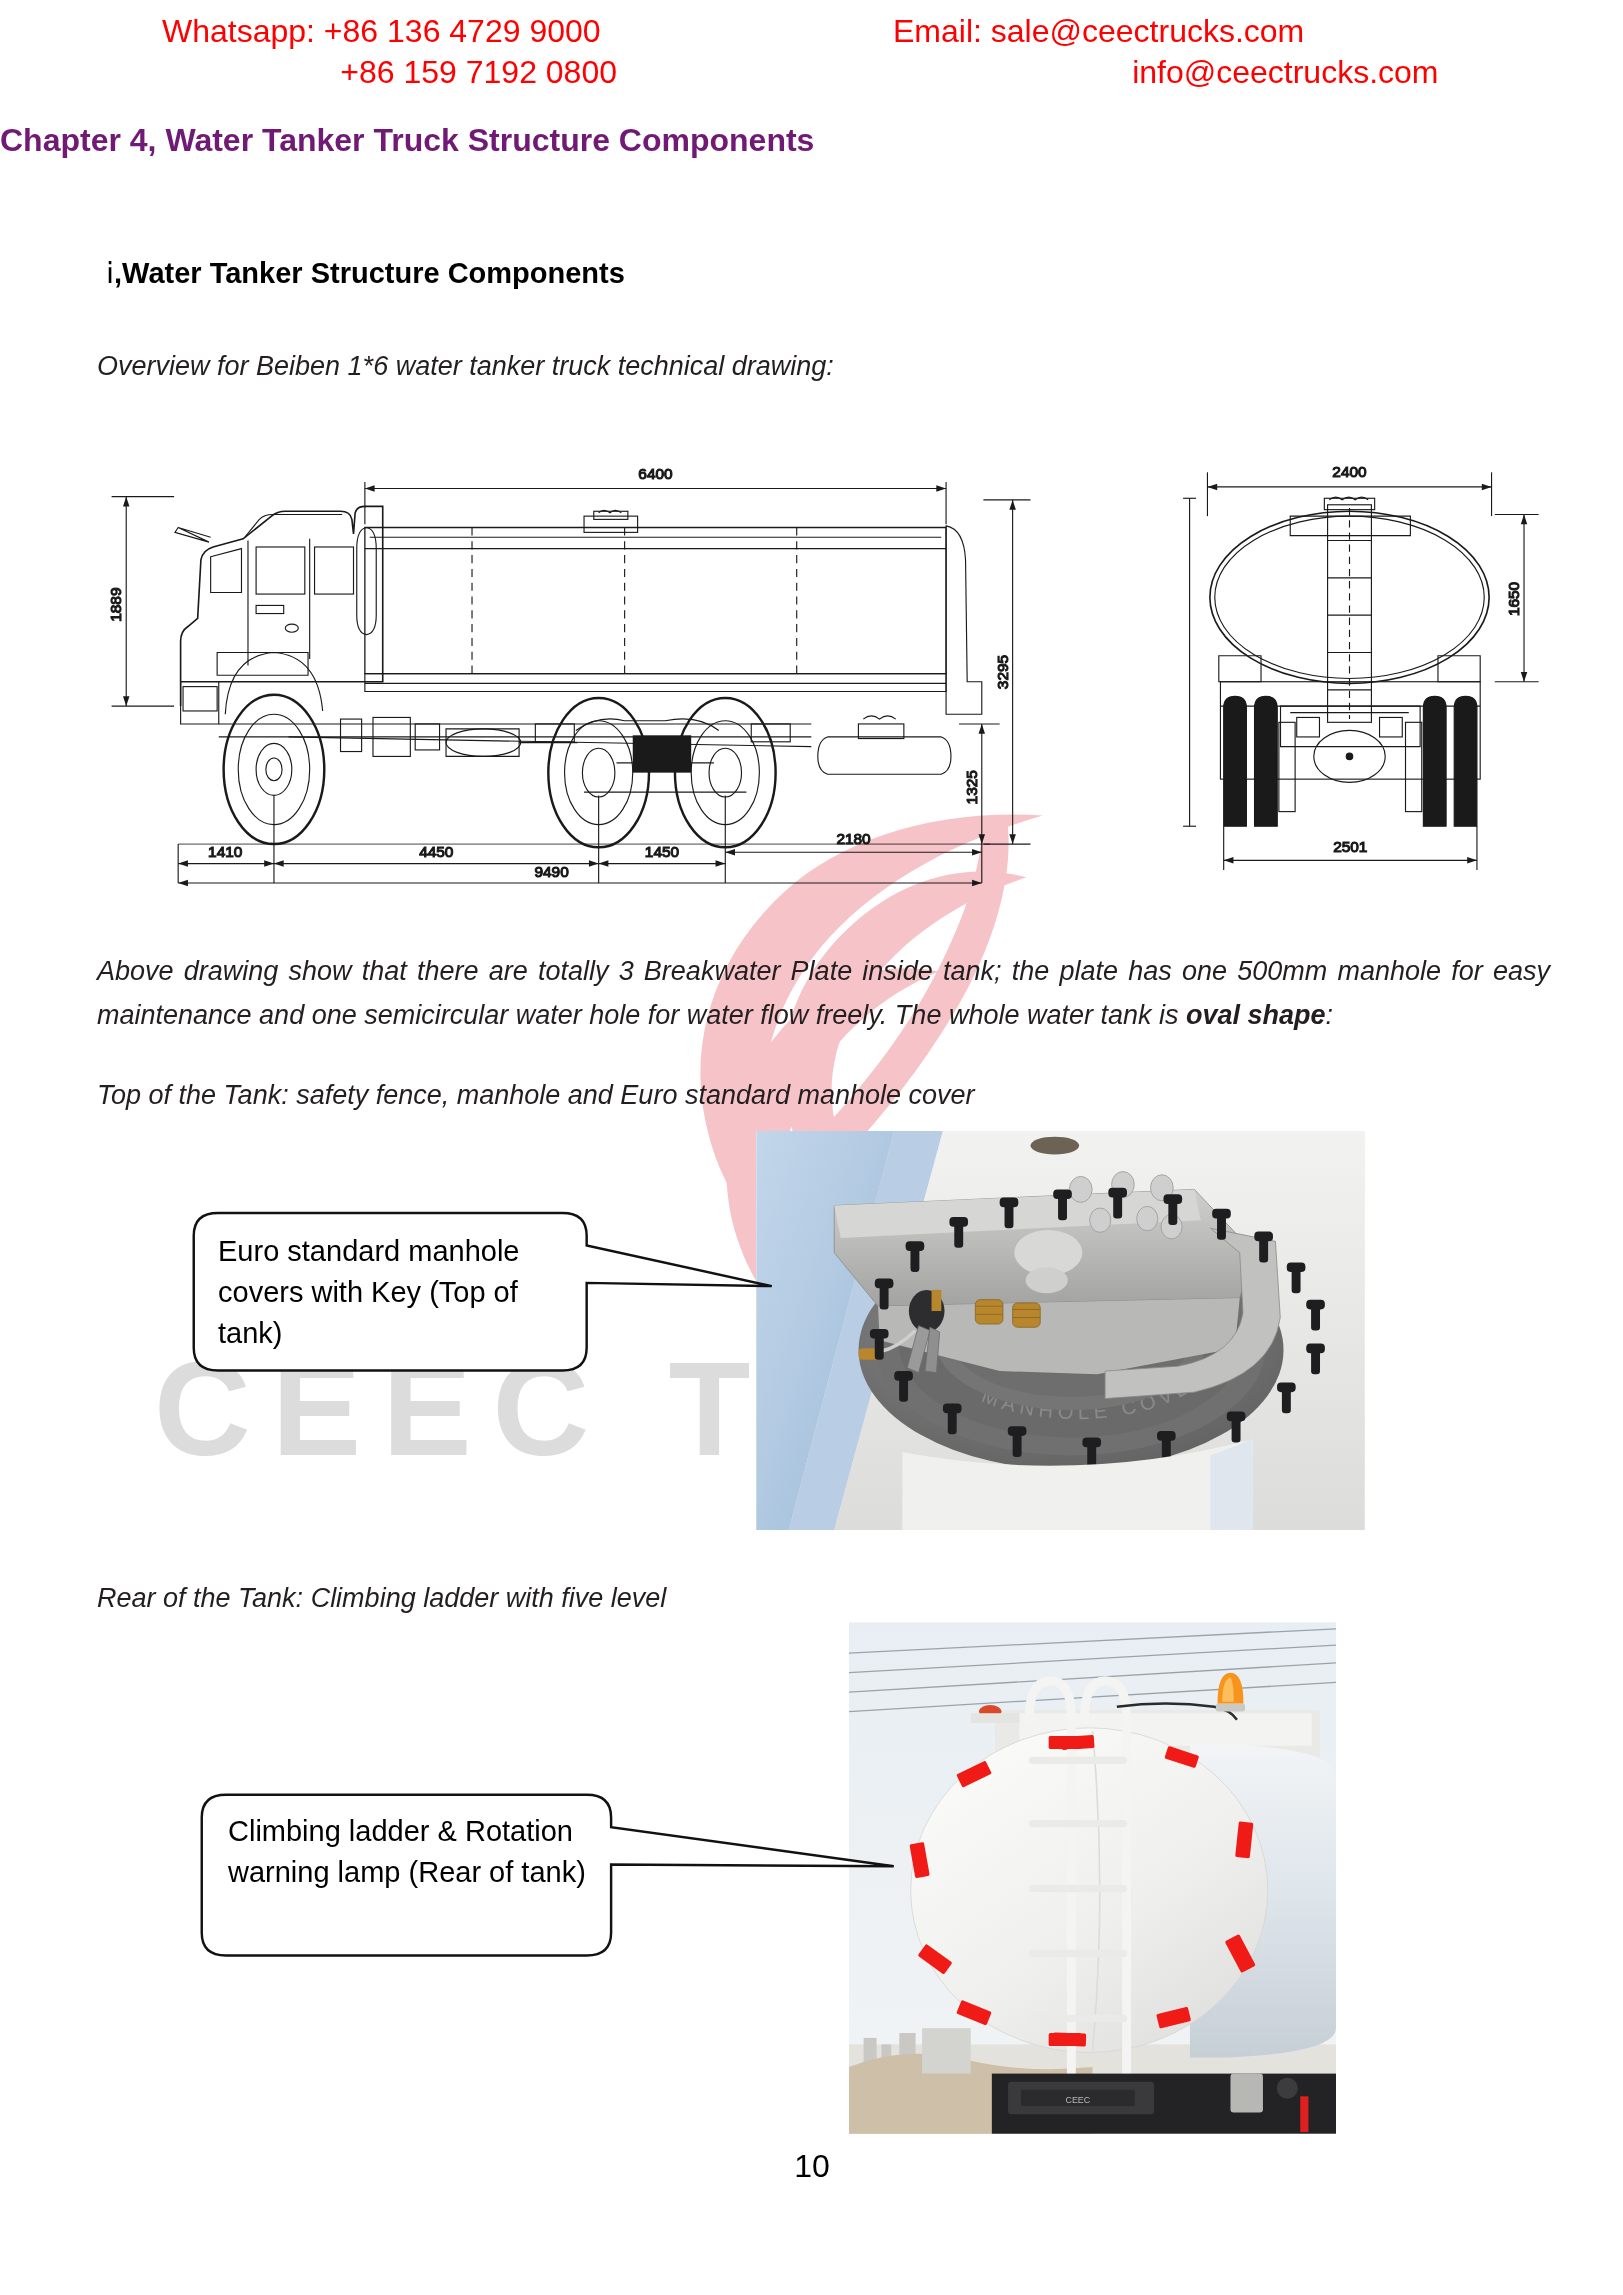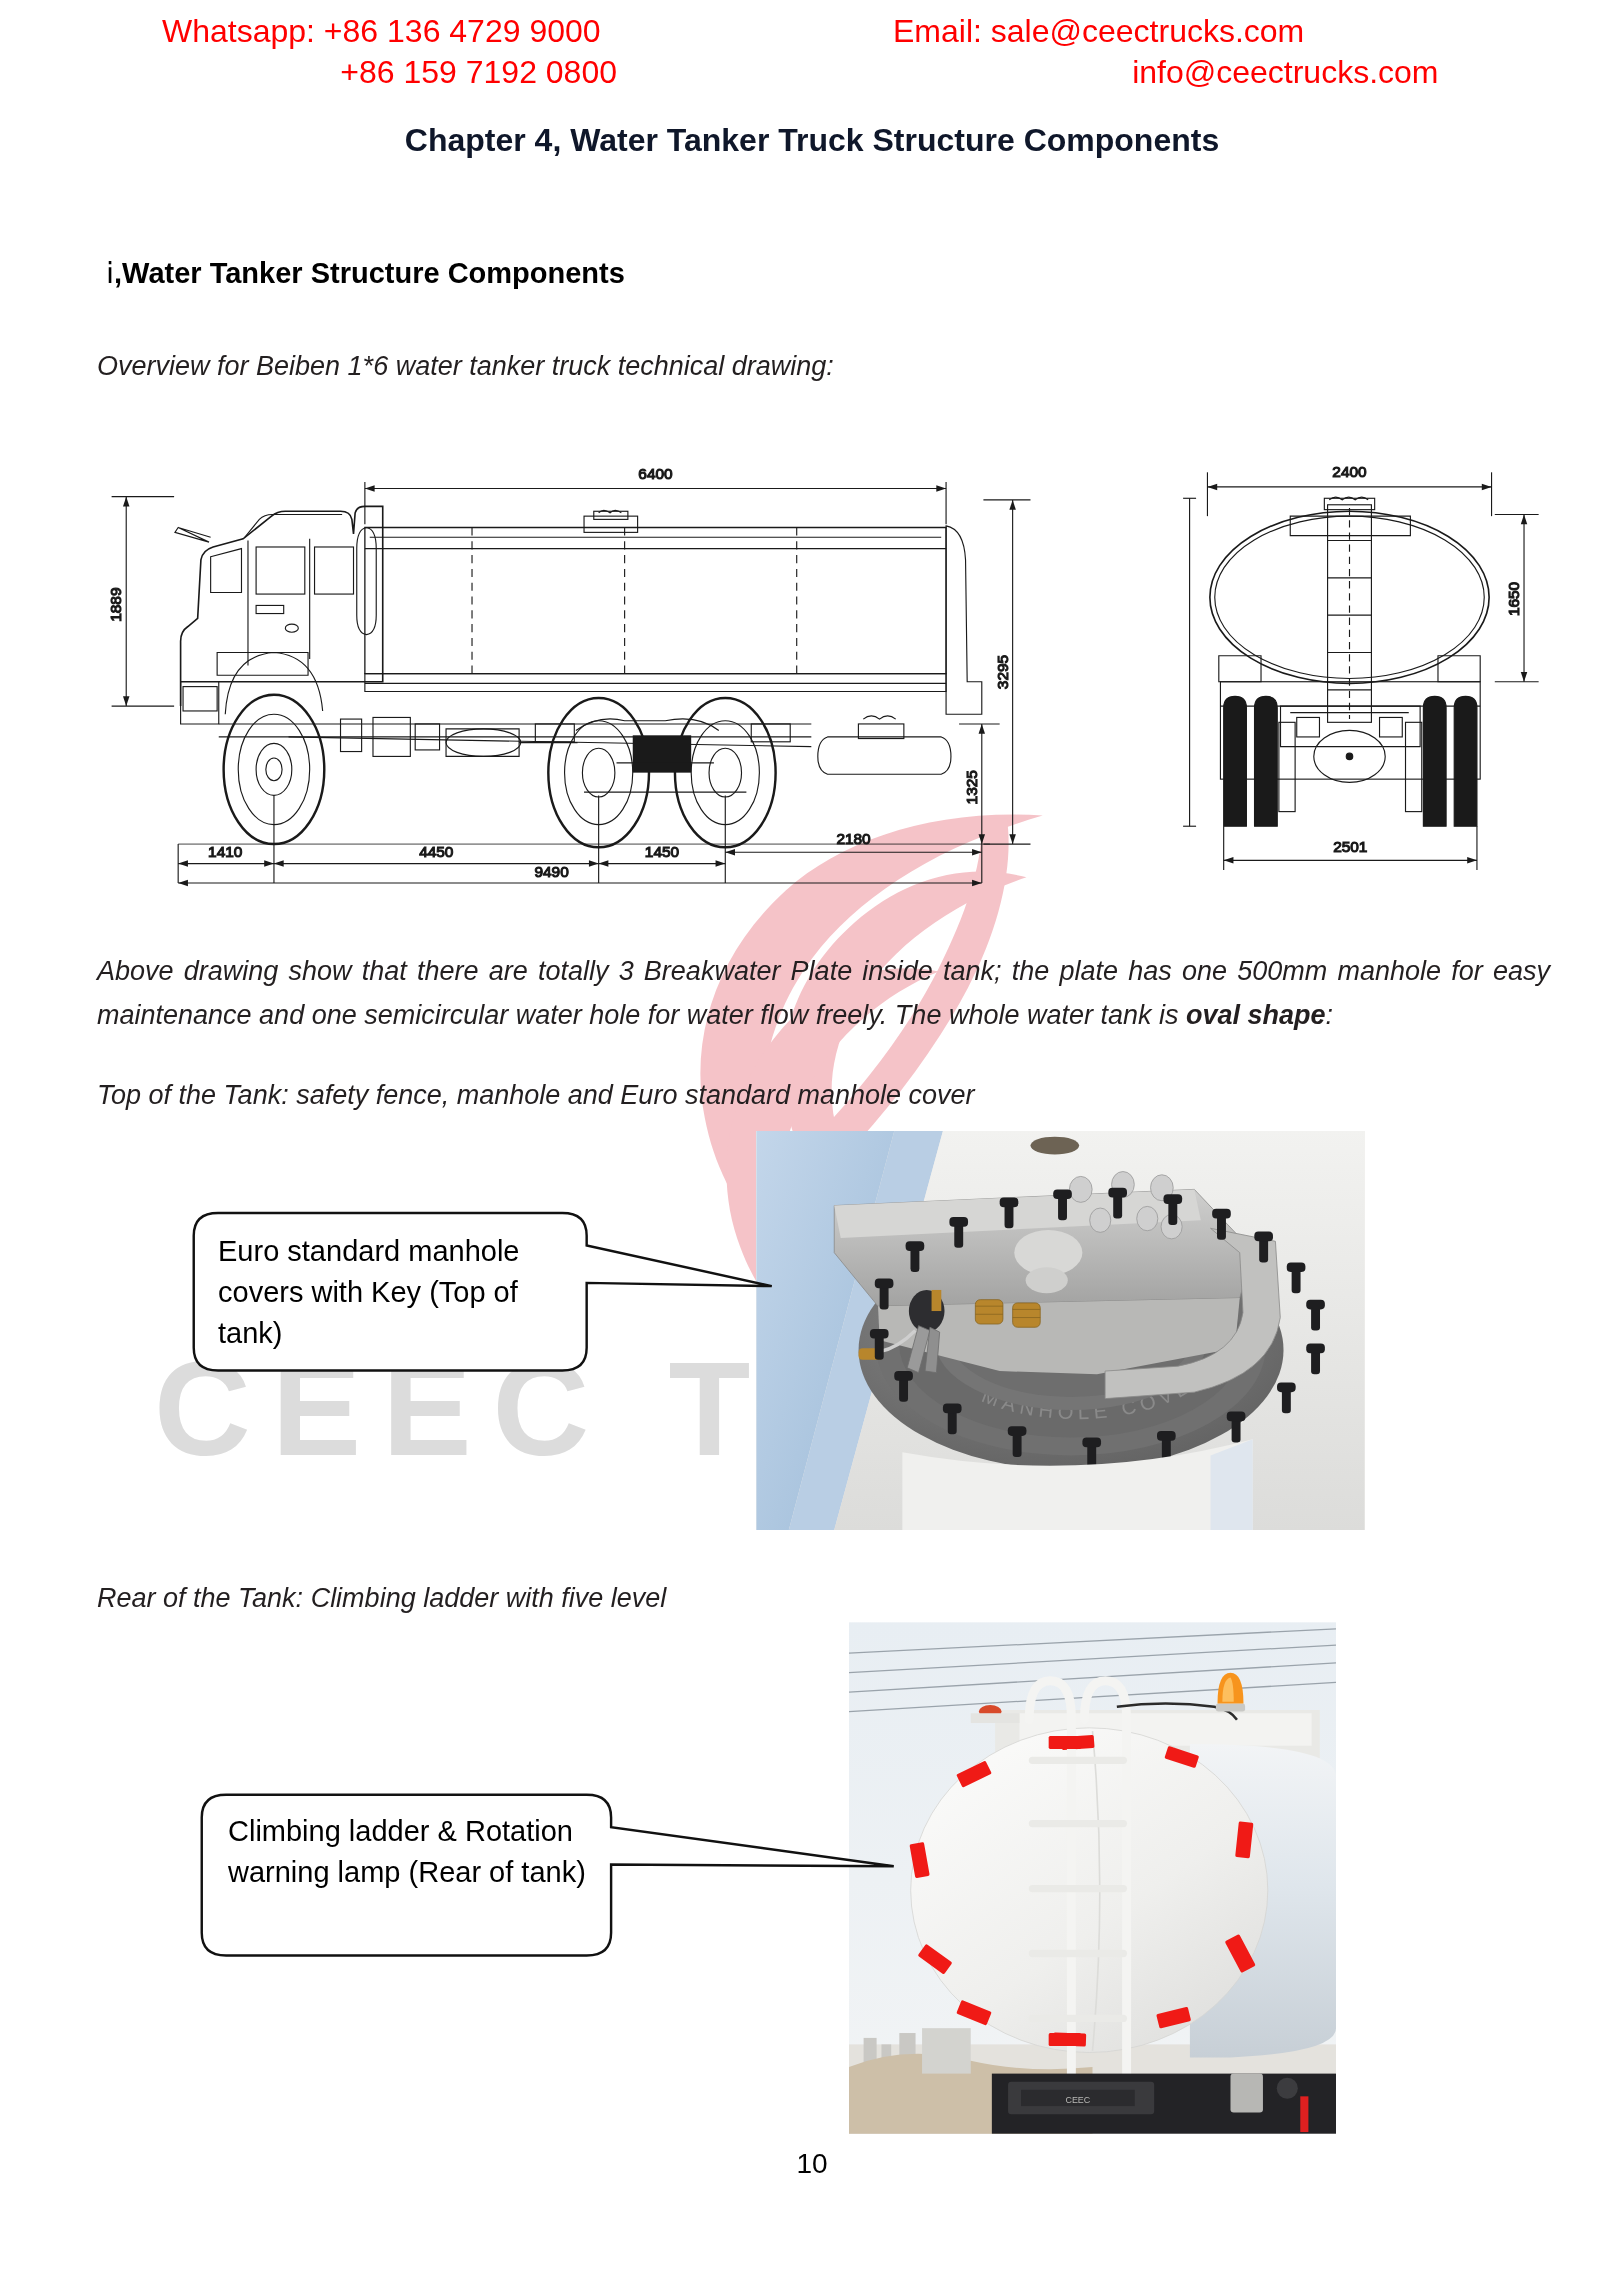--- a/index.html
+++ b/index.html
@@ -72,24 +72,23 @@
     width: 552px;
     text-align: left;
   }
   .contact .col-right .l2 { text-align: right; padding-right: 6.5px; }
 
   .chapter-title {
     position: absolute;
     top: 122px;
     left: 0;
     width: 1624px;
-    text-align: center;
     font-size: 32px;
     font-weight: bold;
-    color: #0f172a;
+    color: #701a75;
   }
 
   .section-head {
     position: absolute;
     top: 256px;
     left: 106px;
     font-size: 29px;
     font-weight: bold;
     color: #000;
   }
@@ -170,21 +169,21 @@
   }
   .photo svg { display: block; }
 
   
   .page-num {
     position: absolute;
     top: 2148px;
     left: 0;
     width: 1624px;
     text-align: center;
-    font-size: 28px;
+    font-size: 32px;
     color: #000;
     z-index: 5;
   }
 </style>
 </head>
 <body>
 
 <div id="page">
 
   <div class="wm-layer">

